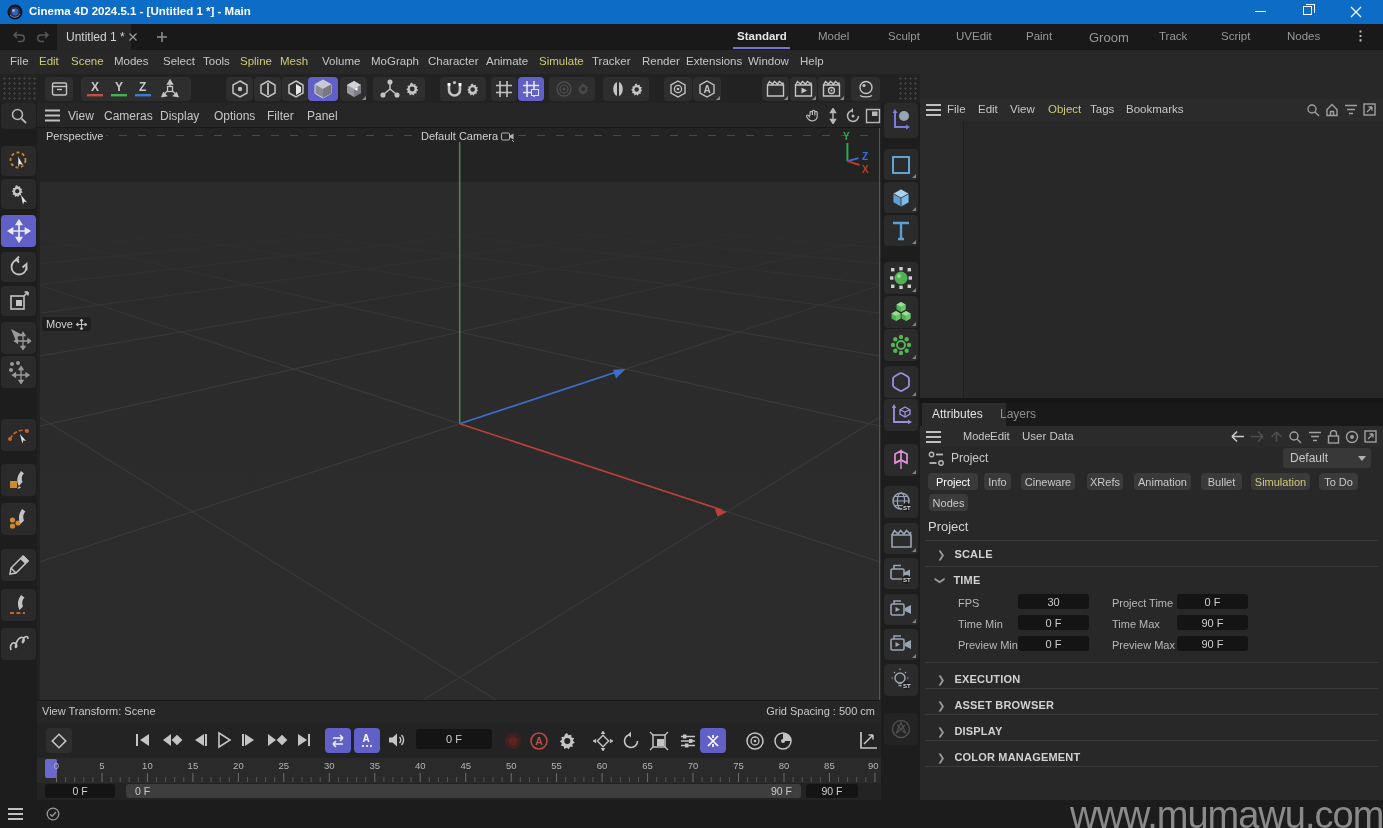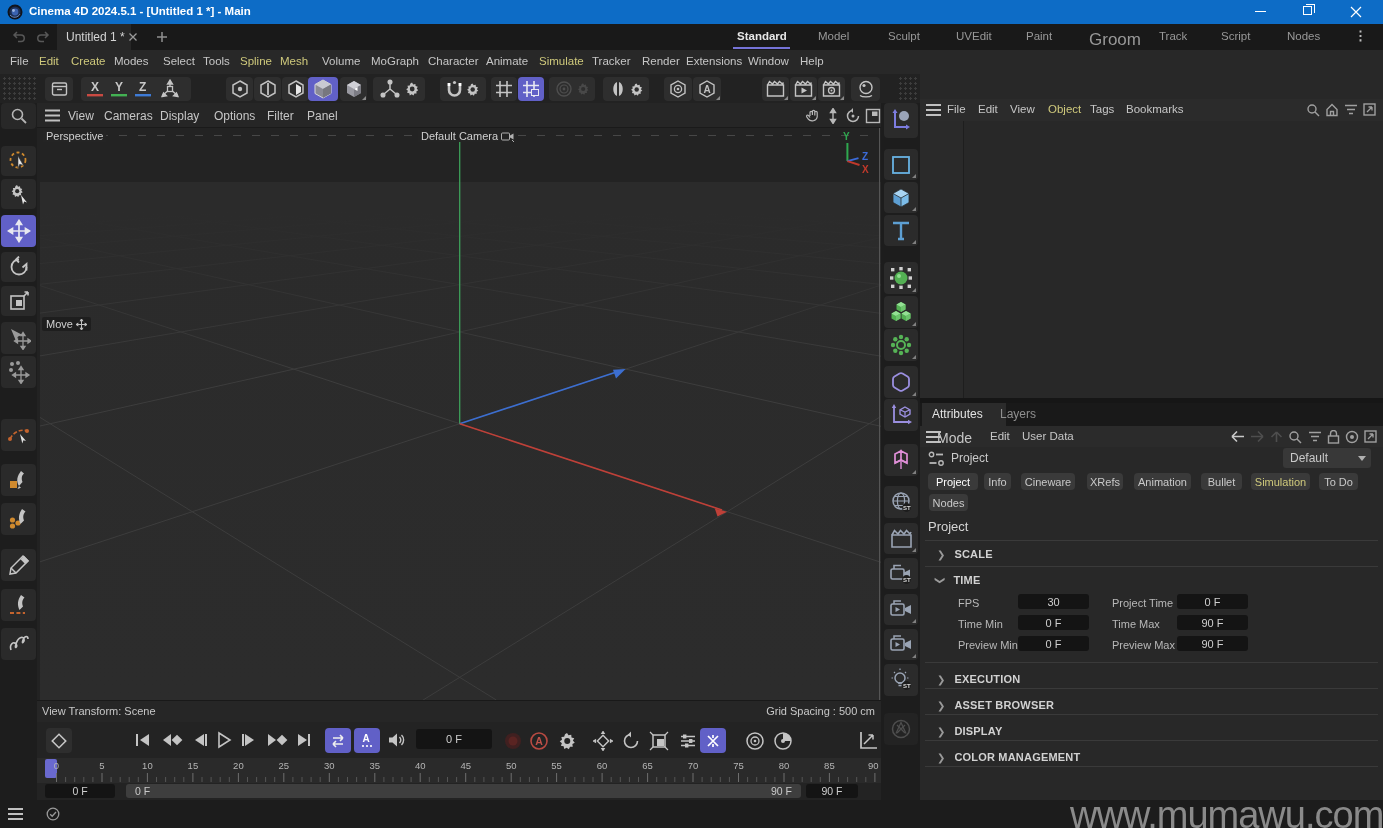--- a/index.html
+++ b/index.html
@@ -46,32 +46,32 @@
     </svg>
   <svg class="abs" style="left:156px;top:7px" width="12" height="12" viewBox="0 0 12 12">
       <path d="M6 1 V11 M1 6 H11" stroke="#909090" stroke-width="1.5"></path>
     </svg>
 
 <div class="abs" style="left:737px;top:6px;font-size:11.5px;color:#e6e6e6;font-weight:bold">Standard</div>
 <div class="abs" style="left:818px;top:6px;font-size:11.5px;color:#989898;font-weight:normal">Model</div>
 <div class="abs" style="left:888px;top:6px;font-size:11.5px;color:#989898;font-weight:normal">Sculpt</div>
 <div class="abs" style="left:956px;top:6px;font-size:11.5px;color:#989898;font-weight:normal">UVEdit</div>
 <div class="abs" style="left:1026px;top:6px;font-size:11.5px;color:#989898;font-weight:normal">Paint</div>
-<div class="abs" style="left:1089px;top:6px;font-size:17px;color:#989898;font-weight:normal">Groom</div>
+<div class="abs" style="left:1089px;top:6px;font-size:13px;color:#989898;font-weight:normal">Groom</div>
 <div class="abs" style="left:1159px;top:6px;font-size:11.5px;color:#989898;font-weight:normal">Track</div>
 <div class="abs" style="left:1221px;top:6px;font-size:11.5px;color:#989898;font-weight:normal">Script</div>
 <div class="abs" style="left:1287px;top:6px;font-size:11.5px;color:#989898;font-weight:normal">Nodes</div>
 <div class="abs" style="left:733px;top:23px;width:57px;height:2px;background:#7674d8"></div>
 <div class="abs" style="left:1354px;top:4px;color:#bbb;font-size:13px;font-weight:bold">⋮</div>
 </div>
 
 <div class="abs" style="left:0;top:50px;width:1383px;height:24px;background:#282828;font-size:11.5px;color:#c6c6c6">
 <span style="position:absolute;left:10px;top:5px">File</span>
     <span class="yel" style="position:absolute;left:39px;top:5px">Edit</span>
-    <span class="yel" style="position:absolute;left:71px;top:5px">Create</span>
+    <span class="yel" style="position:absolute;left:71px;top:5px">Scene</span>
     <span style="position:absolute;left:114px;top:5px">Modes</span>
     <span style="position:absolute;left:163px;top:5px">Select</span>
     <span style="position:absolute;left:203px;top:5px">Tools</span>
     <span class="yel" style="position:absolute;left:240px;top:5px">Spline</span>
     <span class="yel" style="position:absolute;left:280px;top:5px">Mesh</span>
     <span style="position:absolute;left:322px;top:5px">Volume</span>
     <span style="position:absolute;left:371px;top:5px">MoGraph</span>
     <span style="position:absolute;left:428px;top:5px">Character</span>
     <span style="position:absolute;left:486px;top:5px">Animate</span>
     <span class="yel" style="position:absolute;left:539px;top:5px">Simulate</span>
@@ -688,21 +688,21 @@
 
   <div class="abs" style="left:0;top:329px;width:463px;height:23px;background:#191919">
     <div class="abs" style="left:2px;top:0;width:84px;height:23px;background:#2b2b2b;color:#e2e2e2;font-size:12px;line-height:23px;padding-left:10px">Attributes</div>
     <div class="abs" style="left:80px;top:0;color:#8f8f8f;font-size:12px;line-height:23px">Layers</div>
   </div>
 
   <div class="abs" style="left:0;top:352px;width:463px;height:21px;background:#2b2b2b">
     <svg class="abs" style="left:6px;top:5px" width="15" height="12" viewBox="0 0 15 12">
         <path d="M0 1 H15 M0 6 H15 M0 11 H15" stroke="#c0c0c0" stroke-width="1.8"></path>
       </svg>
-    <span style="position:absolute;left:17px;top:4px;font-size:14px;color:#c6c6c6">Mode</span>
+    <span style="position:absolute;left:43px;top:4px;font-size:11px;color:#c6c6c6">Mode</span>
       <span style="position:absolute;left:70px;top:4px;font-size:11.5px;color:#c6c6c6">Edit</span>
       <span style="position:absolute;left:102px;top:4px;font-size:11.5px;color:#c6c6c6">User Data</span>
     <svg class="abs" style="left:310px;top:4px" width="15" height="13" viewBox="0 0 15 13">
         <path d="M14 6.5 H2 M2 6.5 L7 1.5 M2 6.5 L7 11.5" stroke="#c8c8c8" stroke-width="1.6" fill="none"></path>
       </svg>
     <svg class="abs" style="left:330px;top:4px" width="15" height="13" viewBox="0 0 15 13">
         <path d="M1 6.5 H13 M13 6.5 L8 1.5 M13 6.5 L8 11.5" stroke="#4e4e4e" stroke-width="1.6" fill="none"></path>
       </svg>
     <svg class="abs" style="left:350px;top:4px" width="13" height="13" viewBox="0 0 13 13">
         <path d="M6.5 12 V2 M6.5 2 L1.5 7 M6.5 2 L11.5 7" stroke="#4e4e4e" stroke-width="1.6" fill="none"></path>

